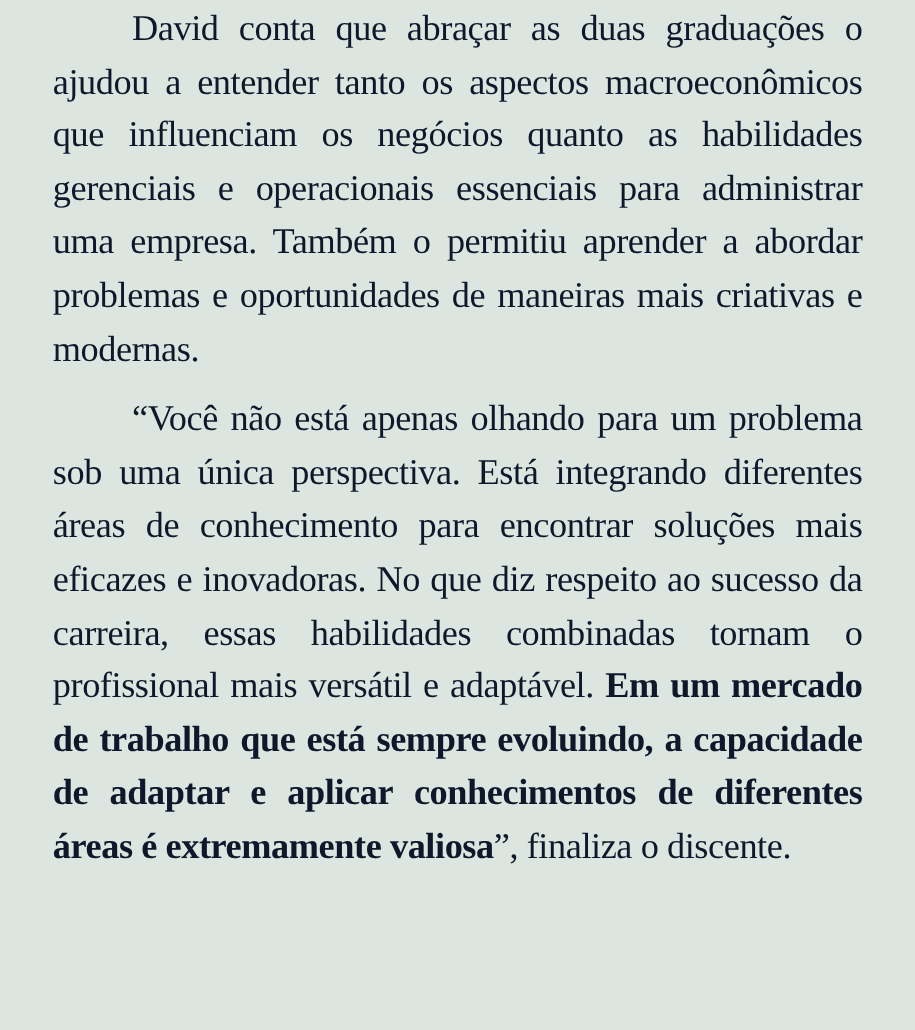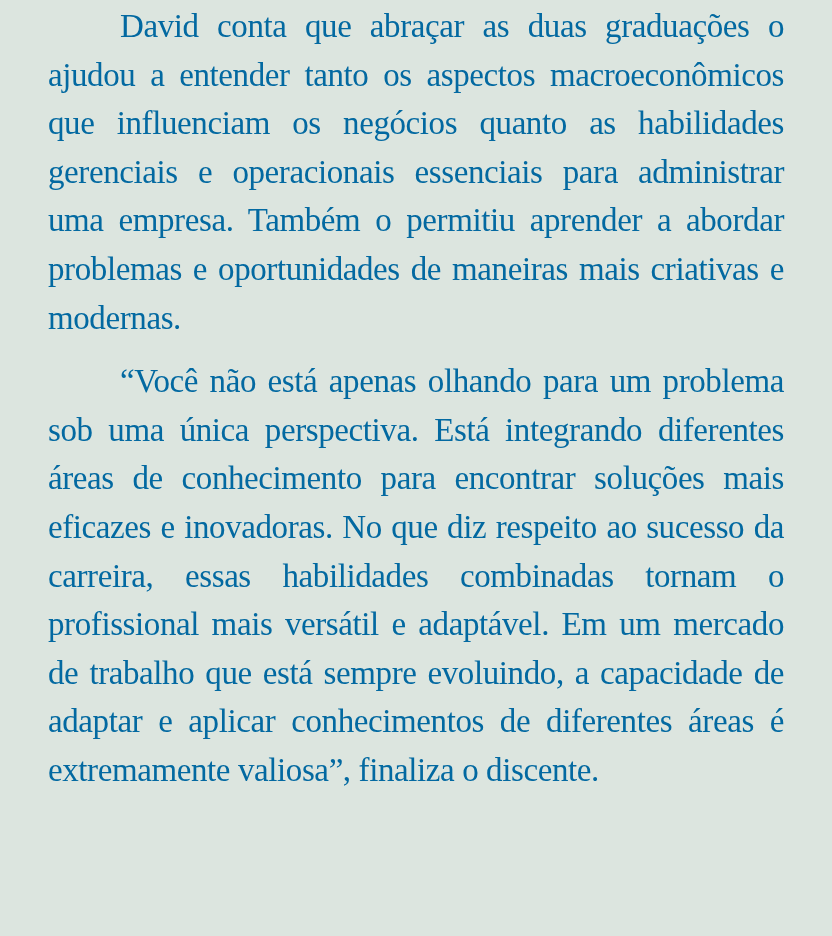--- a/index.html
+++ b/index.html
@@ -4,29 +4,29 @@
   <style>
     html, body { margin: 0; padding: 0; }
     body {
       width: 832px; height: 936px;
       background: #dce5df;
       overflow: hidden;
     }
     .page {
       position: absolute; left: 48px; top: 2px; width: 736px;
       font-family: "Liberation Serif", "DejaVu Serif", serif;
-      font-size: 33px; line-height: 48.6px; color: #0369a1;
+      font-size: 33px; line-height: 48.6px; color: #0f172a;
       letter-spacing: -0.4px;
     }
     .para {
       margin: 0; text-align: justify; text-indent: 72px;
       hyphens: manual;
     }
     .para + .para { margin-top: 15px; }
-    .bold { font-weight: normal; }
+    .bold { font-weight: bold; }
   </style>
 </head>
 <body>
 
 <div class="page">
   <p class="para">
     <span>David conta que abraçar as duas graduações o ajudou a entender tanto os aspectos macroeco­nômicos que influenciam os negócios quanto as habilidades gerenciais e operacionais essenciais para administrar uma empresa. Também o per­mitiu aprender a abordar problemas e oportuni­dades de maneiras mais criativas e modernas.</span>
   </p>
   <p class="para">
     <span>“Você não está apenas olhando para um problema sob uma única perspectiva. Está inte­grando diferentes áreas de conhecimento para encontrar soluções mais eficazes e inovadoras. No que diz respeito ao sucesso da carreira, essas habilidades combinadas tornam o profissional mais versátil e adaptável. </span><span class="bold">Em um mercado de trabalho que está sempre evoluindo, a capa­cidade de adaptar e aplicar conhecimentos de diferentes áreas é extremamente valiosa</span><span>”, finaliza o discente.</span>

